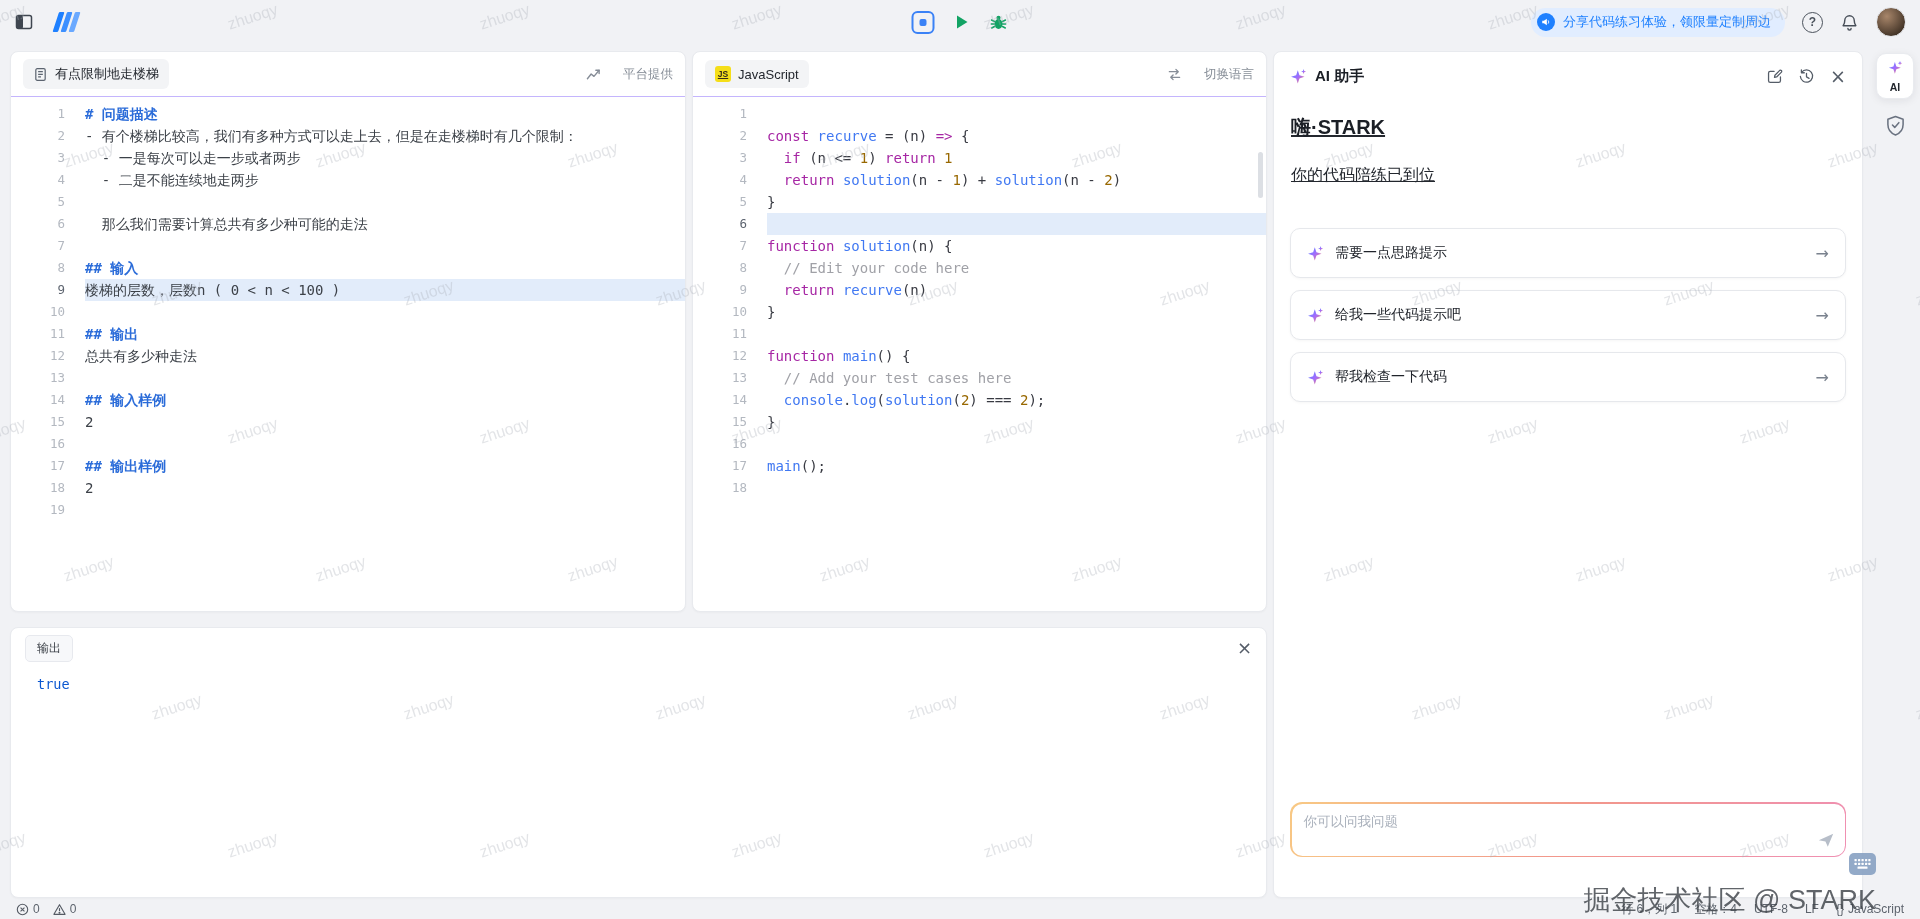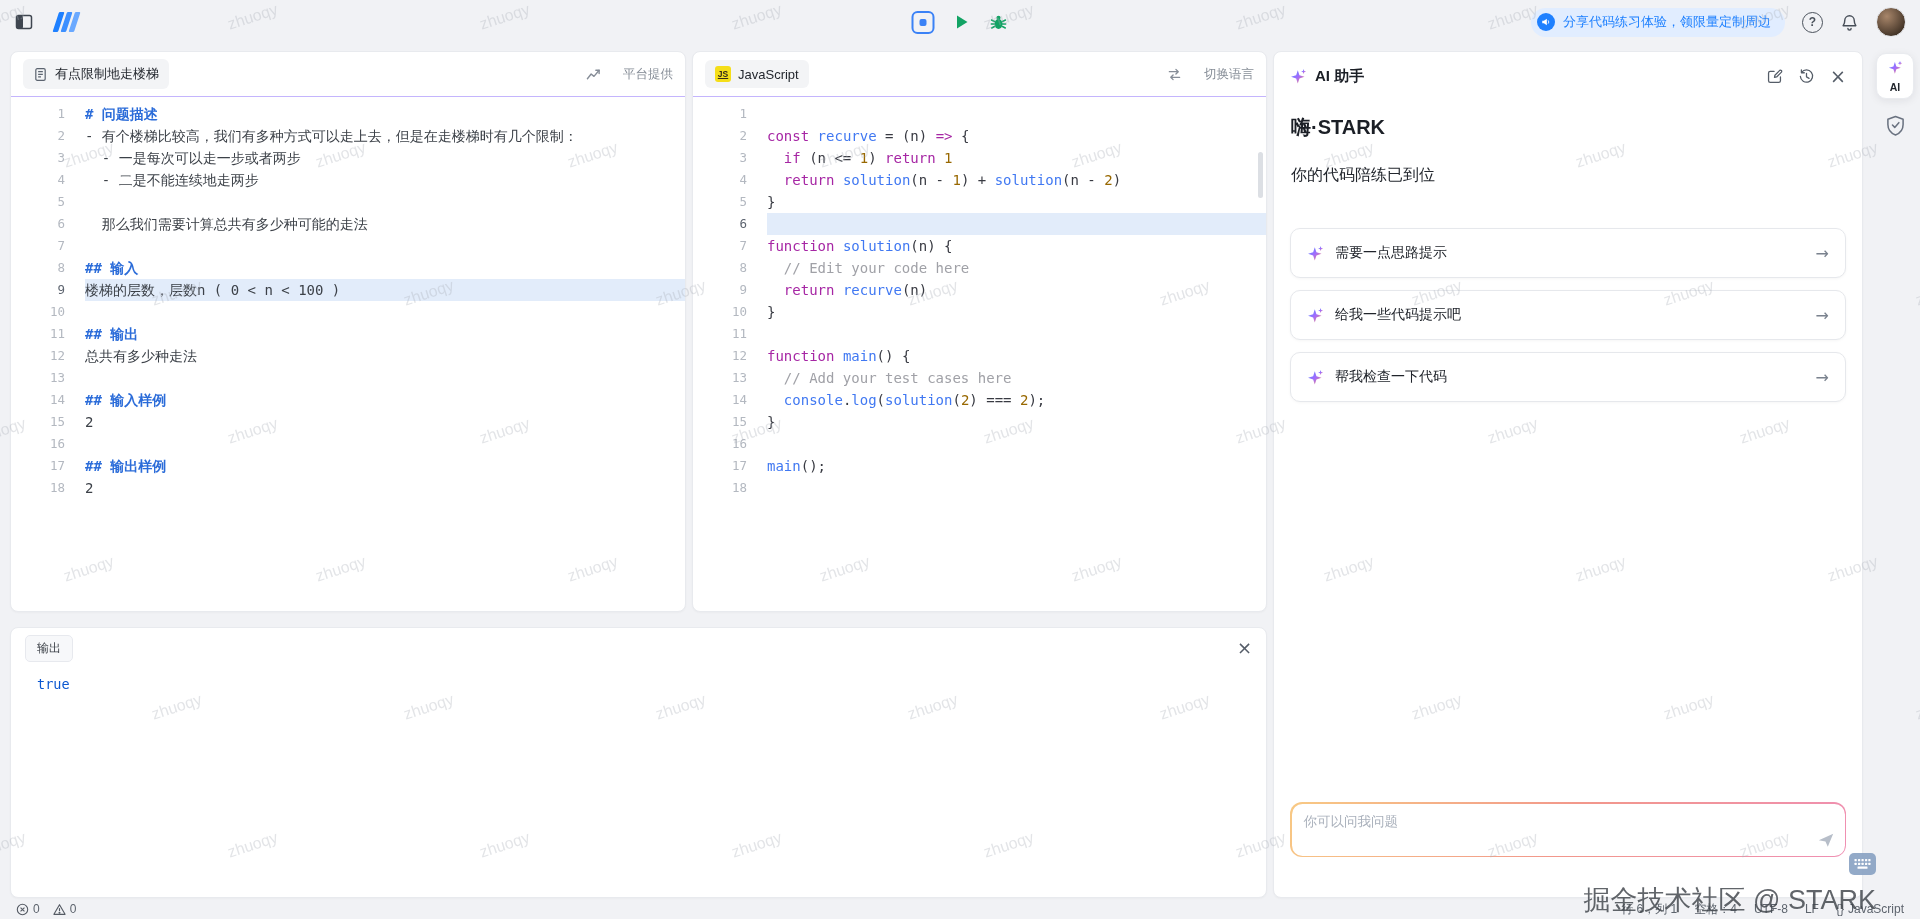--- a/index.html
+++ b/index.html
@@ -53,21 +53,21 @@
   .tk-pl{color:#383a42;}
   .tk-mdh{color:#2b6cd9;font-weight:600;}
   .tk-mdp{color:#3c4148;}
   .vthumb{position:absolute;right:3px;top:100px;width:5px;height:46px;border-radius:3px;background:#dcdfe4;}
   
   .ai-head{display:flex;align-items:center;height:48px;padding:0 16px;gap:8px;}
   .ai-title{font-size:15px;font-weight:700;color:#1b1f26;}
   .ai-head-icons{margin-left:auto;display:flex;align-items:center;gap:15px;}
   .ai-head-icons > span{display:flex;align-items:center;cursor:pointer;}
   .ai-close{font-size:19px;color:#555d68;line-height:1;font-family:"DejaVu Sans",sans-serif;}
-  .ai-hello{padding:14px 17px 0;}
+  .ai-hello{padding:14px 17px 0;text-decoration:underline;}
   .hello-title{font-size:20px;font-weight:700;color:#1b1f26;}
   .hello-sub{font-size:16px;color:#23272e;margin-top:24px;}
   .sugg-list{margin:42px 16px 0;}
   .sugg{display:flex;align-items:center;gap:11px;height:50px;border:1px solid #e6e8ec;border-radius:10px;
     padding:0 16px;margin-bottom:12px;background:#fff;box-shadow:0 1px 3px rgba(28,31,35,.04);
     font-size:14px;color:#20242b;cursor:pointer;box-sizing:border-box;}
   .sugg-arrow{margin-left:auto;color:#7a828e;font-size:16px;font-family:"DejaVu Sans",sans-serif;}
   .spark{width:17px;height:17px;flex:none;display:inline-block;}
   .ai-input-wrap{position:absolute;left:16px;right:16px;bottom:40px;border-radius:12px;padding:1.5px;
     background:linear-gradient(120deg,#f8c984,#f2978b,#ef8fb3);}
@@ -213,20 +213,21 @@
       <div class="crow active"><span class="gut">9</span><span class="lbody"><span class="tk-mdp">楼梯的层数，层数n ( 0 &lt; n &lt; 100 )</span></span></div>
       <div class="crow"><span class="gut">10</span><span class="lbody"></span></div>
       <div class="crow"><span class="gut">11</span><span class="lbody"><span class="tk-mdh">## 输出</span></span></div>
       <div class="crow"><span class="gut">12</span><span class="lbody"><span class="tk-mdp">总共有多少种走法</span></span></div>
       <div class="crow"><span class="gut">13</span><span class="lbody"></span></div>
       <div class="crow"><span class="gut">14</span><span class="lbody"><span class="tk-mdh">## 输入样例</span></span></div>
       <div class="crow"><span class="gut">15</span><span class="lbody"><span class="tk-mdp">2</span></span></div>
       <div class="crow"><span class="gut">16</span><span class="lbody"></span></div>
       <div class="crow"><span class="gut">17</span><span class="lbody"><span class="tk-mdh">## 输出样例</span></span></div>
       <div class="crow"><span class="gut">18</span><span class="lbody"><span class="tk-mdp">2</span></span></div>
+      <div class="crow"><span class="gut">19</span><span class="lbody"></span></div>
     </div>
 </section>
 
 <section class="panel editor-panel">
   <div class="p-head">
     <span class="chip">
       <span class="js-badge">JS</span>
       <span>JavaScript</span>
     </span>
     <span class="muted-action">

